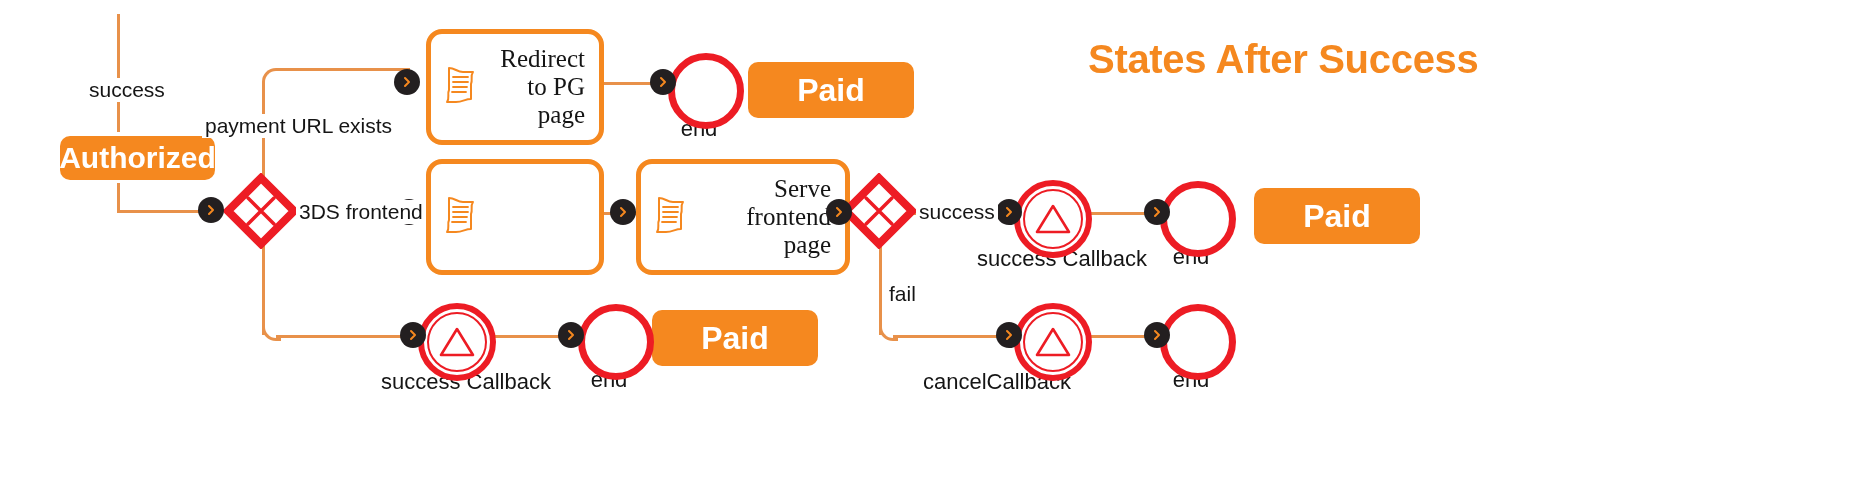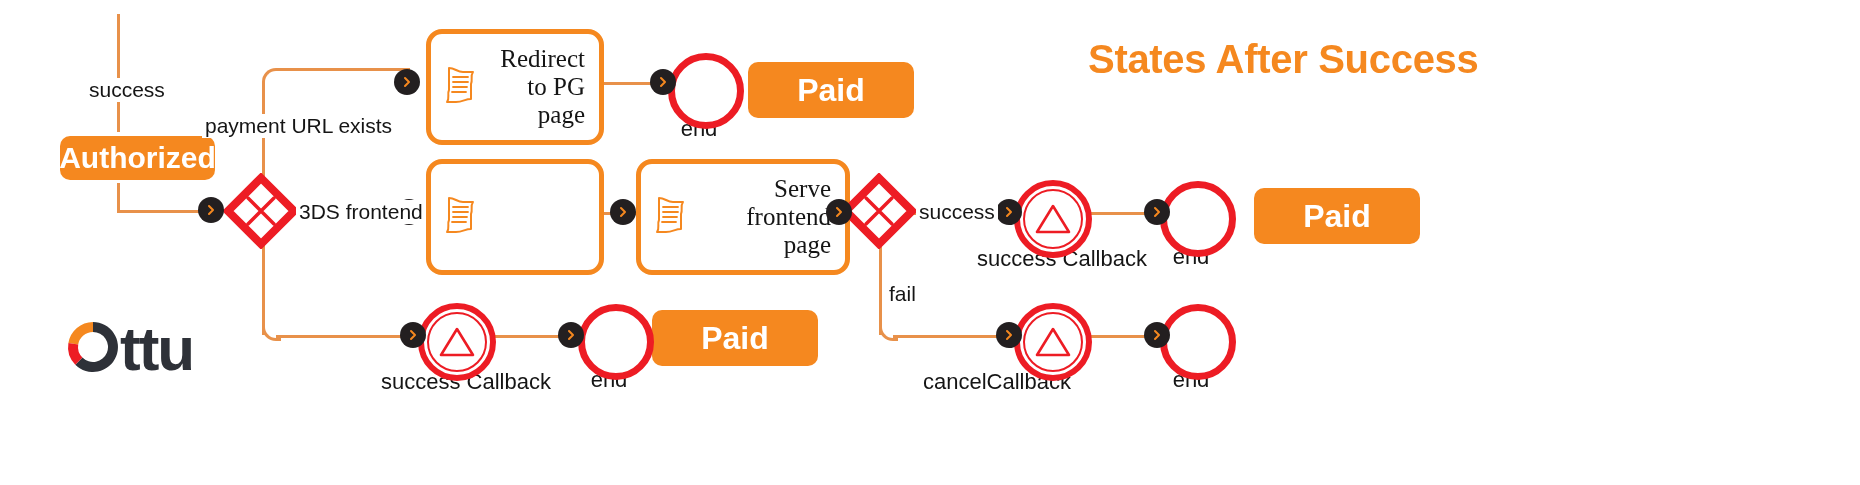--- a/index.html
+++ b/index.html
@@ -287,27 +287,14 @@
       <polygon points="18,3 34,29 2,29" fill="none" stroke="#ED1C24" stroke-width="2.6" stroke-linejoin="round"></polygon>
     </svg>
   </div>
   <div class="caption" style="left:923px;top:369px;width:140px;">cancelCallback</div>
 
   <div class="end-event" style="left:1160px;top:304px;width:62px;height:62px;"></div>
   <div class="caption" style="left:1140px;top:367px;width:102px;">end</div>
 
   <div class="title" style="left:1088px;top:37px;">States After Success</div>
 
-  <div class="logo" style="left:64px;top:318px;">
-    <span>
-      <svg width="58" height="58" viewBox="0 0 58 58">
-
-        <path d="M29 4 A25 25 0 1 1 11.3 46.7 L18.4 39.6 A15 15 0 1 0 29 14 Z" fill="#2E3138"></path>
-
-        <path d="M29 4 L29 14 A15 15 0 0 0 14.2 26.6 L4.4 25 A25 25 0 0 1 29 4 Z" fill="#F5881F"></path>
-
-        <path d="M4.4 25 L14.2 26.6 A15 15 0 0 0 18.4 39.6 L11.3 46.7 A25 25 0 0 1 4.4 25 Z" fill="#ED1C24"></path>
-      </svg>
-    </span>
-    <span class="wordmark">ttu</span>
-  </div>
 
 </div>
 
 </body></html>

